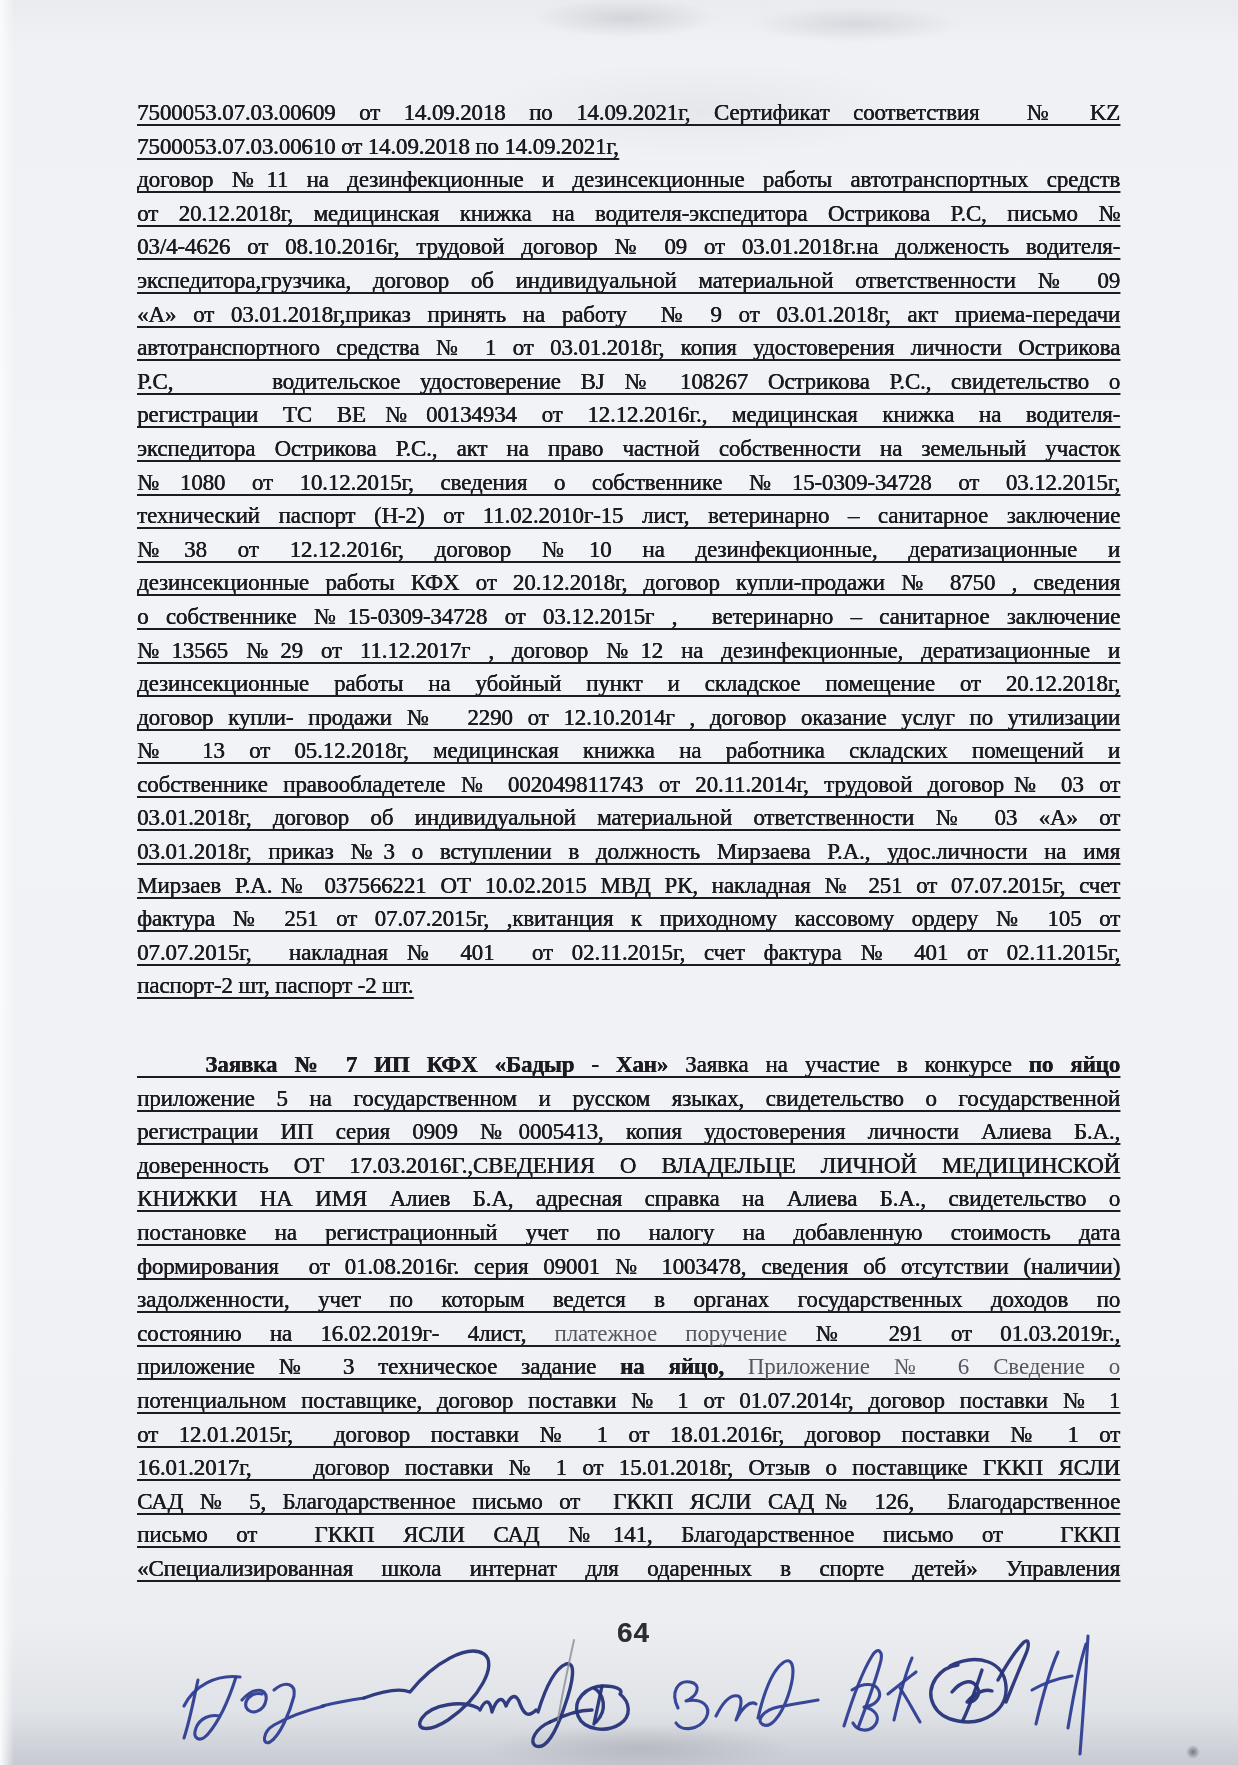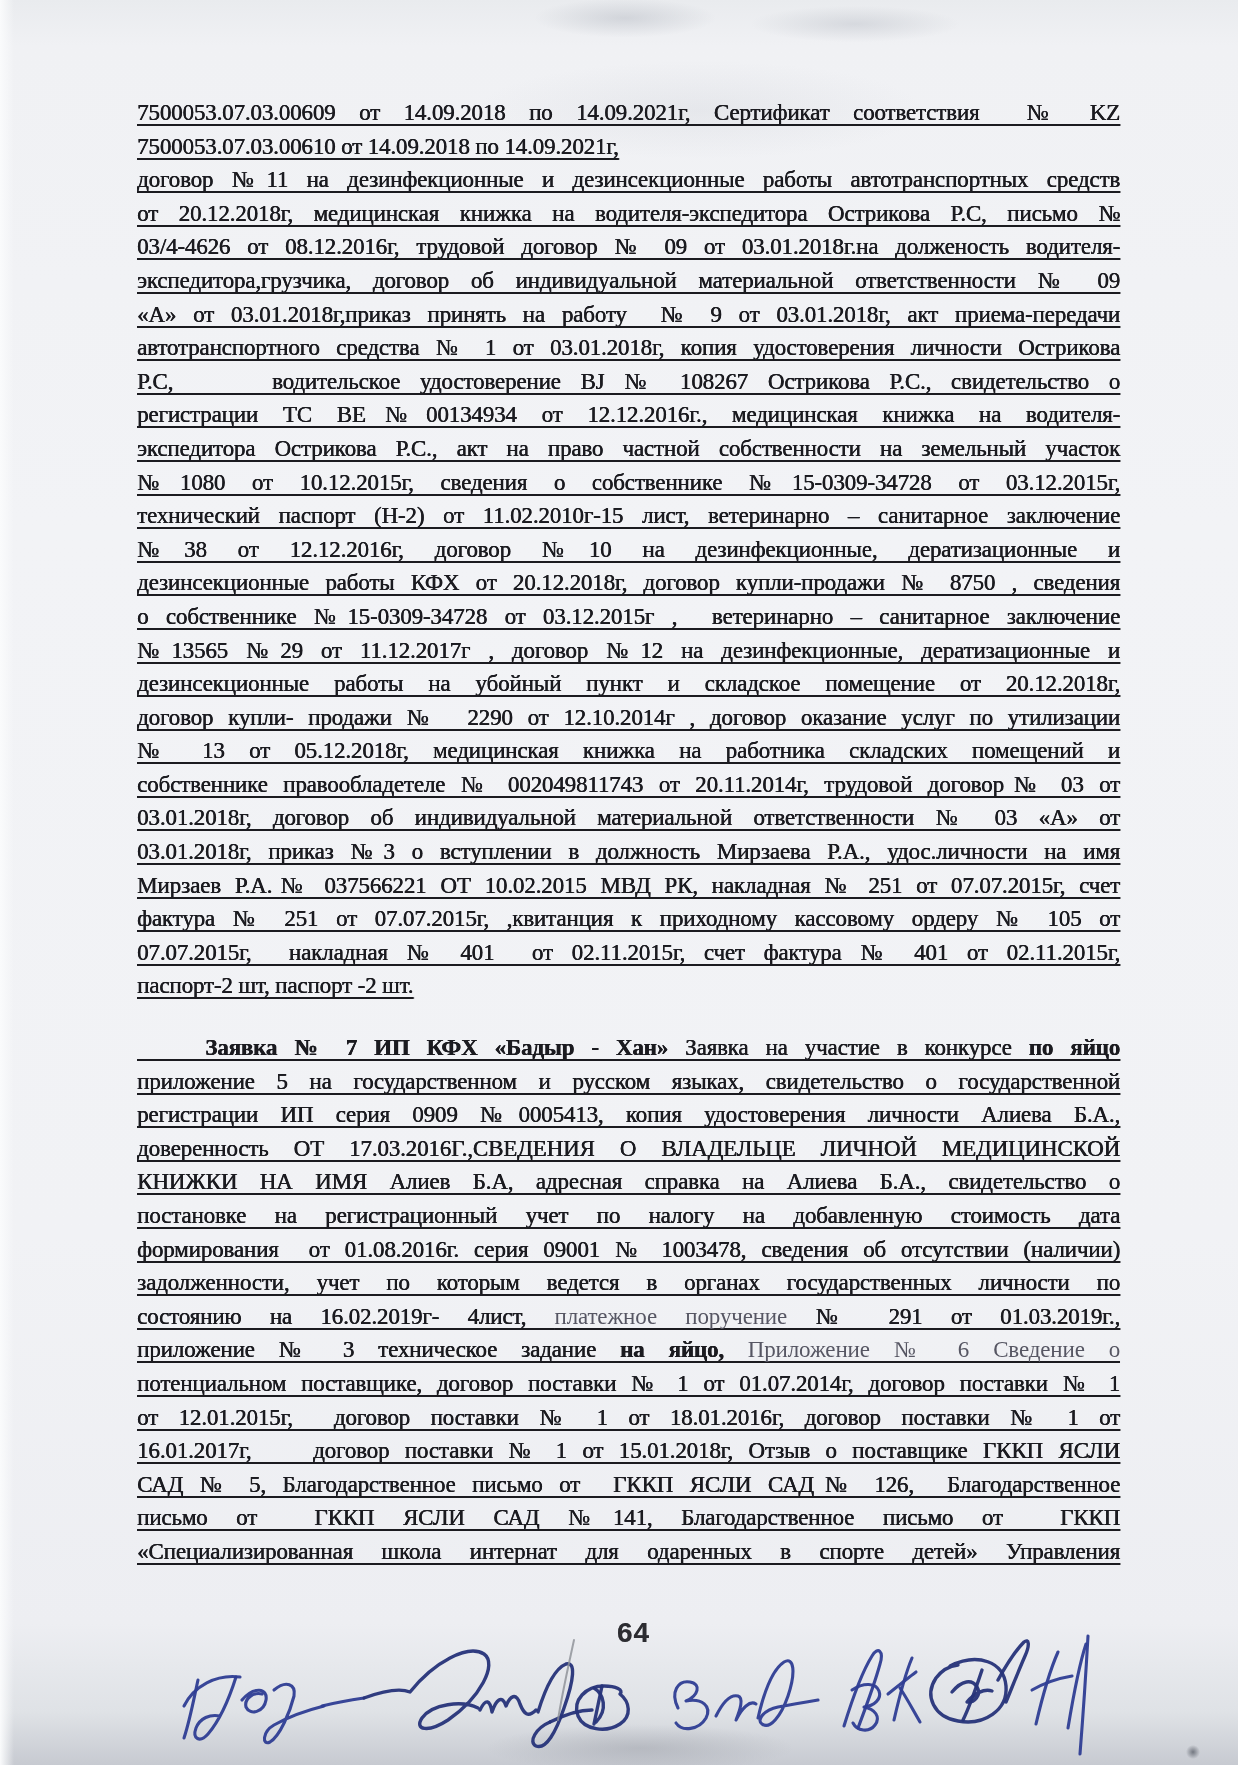--- a/index.html
+++ b/index.html
@@ -28,21 +28,21 @@
     text-decoration:underline;
     text-decoration-thickness:1.9px;
     text-underline-offset:4px;
     text-decoration-skip-ink:none;
     text-shadow:0.45px 0 0 currentColor, 0 0 0.5px rgba(27,27,32,.65);
     white-space:normal;
   }
   .line.left{text-align:left;text-align-last:left;}
   .seg-bold{font-weight:700;}
   .seg-light{color:#565663;text-shadow:none;font-weight:400;}
-  #para2{margin-top:28px;}
+  #para2{margin-top:45px;}
   #pagenum{
     position:absolute;left:617px;top:1617px;
     font-family:"Liberation Sans","DejaVu Sans",sans-serif;
     font-size:28px;font-weight:700;color:#2c2c31;letter-spacing:1px;
     text-shadow:0 0 .5px rgba(44,44,49,.6);
   }
   #sigs{position:absolute;left:150px;top:1628px;width:1000px;height:137px;}
   #sigs path{fill:none;stroke-linecap:round;stroke-linejoin:round;}
   .pen{stroke:#2e3d93;stroke-width:3.1;opacity:.95;}
   .pen2{stroke:#263379;stroke-width:3.4;opacity:.95;}
@@ -52,21 +52,21 @@
 <body>
 
 <div id="page">
 
   <div id="textblock">
     <div id="para1">
         <div class="line"><span>7500053.07.03.00609 от 14.09.2018 по 14.09.2021г, Сертификат соответствия &nbsp;№ KZ</span></div>
         <div class="line left"><span>7500053.07.03.00610 от 14.09.2018 по 14.09.2021г,</span></div>
         <div class="line"><span>договор №11 на дезинфекционные и дезинсекционные работы автотранспортных средств</span></div>
         <div class="line"><span>от 20.12.2018г, медицинская книжка на водителя-экспедитора Острикова Р.С, письмо №</span></div>
-        <div class="line"><span>03/4-4626 от 08.12.2016г, трудовой договор № 09 от 03.01.2018г.на долженость водителя-</span></div>
+        <div class="line"><span>03/4-4626 от 08.10.2016г, трудовой договор № 09 от 03.01.2018г.на долженость водителя-</span></div>
         <div class="line"><span>экспедитора,грузчика, договор об индивидуальной материальной ответственности № 09</span></div>
         <div class="line"><span>«А» от 03.01.2018г,приказ принять на работу &nbsp;№ 9 от 03.01.2018г, акт приема-передачи</span></div>
         <div class="line"><span>автотранспортного средства № 1 от 03.01.2018г, копия удостоверения личности Острикова</span></div>
         <div class="line"><span>Р.С, &nbsp;&nbsp;&nbsp;&nbsp;водительское удостоверение BJ № 108267 Острикова Р.С., свидетельство о</span></div>
         <div class="line"><span>регистрации ТС ВЕ№00134934 от 12.12.2016г., медицинская книжка на водителя-</span></div>
         <div class="line"><span>экспедитора Острикова Р.С., акт на право частной собственности на земельный участок</span></div>
         <div class="line"><span>№1080 от 10.12.2015г, сведения о собственнике №15-0309-34728 от 03.12.2015г,</span></div>
         <div class="line"><span>технический паспорт (Н-2) от 11.02.2010г-15 лист, ветеринарно – санитарное заключение</span></div>
         <div class="line"><span>№38 от 12.12.2016г, договор №10 на дезинфекционные, дератизационные и</span></div>
         <div class="line"><span>дезинсекционные работы КФХ от 20.12.2018г, договор купли-продажи № 8750 , сведения</span></div>
@@ -84,21 +84,21 @@
         <div class="line left"><span>паспорт-2 шт, паспорт -2 шт.</span></div>
       </div>
     <div id="para2">
         <div class="line"><span>&nbsp;&nbsp;&nbsp;&nbsp;</span><span class="seg-bold">Заявка № 7 ИП КФХ «Бадыр - Хан»</span><span> Заявка на участие в конкурсе </span><span class="seg-bold">по яйцо</span></div>
         <div class="line"><span>приложение 5 на государственном и русском языках, свидетельство о государственной</span></div>
         <div class="line"><span>регистрации ИП серия 0909 №0005413, копия удостоверения личности Алиева Б.А.,</span></div>
         <div class="line"><span>доверенность ОТ 17.03.2016Г.,СВЕДЕНИЯ О ВЛАДЕЛЬЦЕ ЛИЧНОЙ МЕДИЦИНСКОЙ</span></div>
         <div class="line"><span>КНИЖКИ НА ИМЯ Алиев Б.А, адресная справка на Алиева Б.А., свидетельство о</span></div>
         <div class="line"><span>постановке на регистрационный учет по налогу на добавленную стоимость дата</span></div>
         <div class="line"><span>формирования &nbsp;от 01.08.2016г. серия 09001 № 1003478, сведения об отсутствии (наличии)</span></div>
-        <div class="line"><span>задолженности, учет по которым ведется в органах государственных личности по</span></div>
+        <div class="line"><span>задолженности, учет по которым ведется в органах государственных доходов по</span></div>
         <div class="line"><span>состоянию на 16.02.2019г- 4лист, </span><span class="seg-light">платежное поручение</span><span> № 291 от 01.03.2019г.,</span></div>
         <div class="line"><span>приложение № 3 техническое задание </span><span class="seg-bold">на яйцо,</span><span class="seg-light"> Приложение № 6 Сведение о</span></div>
         <div class="line"><span>потенциальном поставщике, договор поставки № 1 от 01.07.2014г, договор поставки № 1</span></div>
         <div class="line"><span>от 12.01.2015г, &nbsp;договор поставки № 1 от 18.01.2016г, договор поставки № 1 от</span></div>
         <div class="line"><span>16.01.2017г, &nbsp;&nbsp;&nbsp;договор поставки № 1 от 15.01.2018г, Отзыв о поставщике ГККП ЯСЛИ</span></div>
         <div class="line"><span>САД № 5, Благодарственное письмо от &nbsp;ГККП ЯСЛИ САД№ 126, &nbsp;Благодарственное</span></div>
         <div class="line"><span>письмо от &nbsp;ГККП ЯСЛИ САД №141, Благодарственное письмо от &nbsp;ГККП</span></div>
         <div class="line"><span>«Специализированная школа интернат для одаренных в спорте детей» Управления</span></div>
       </div>
   </div>

